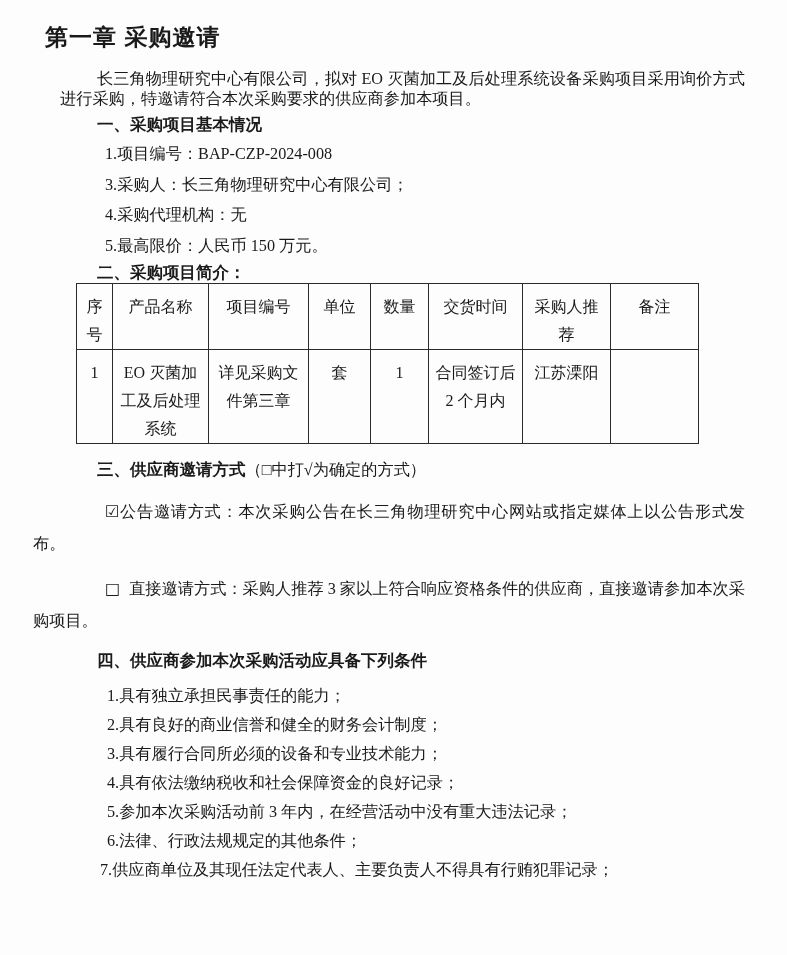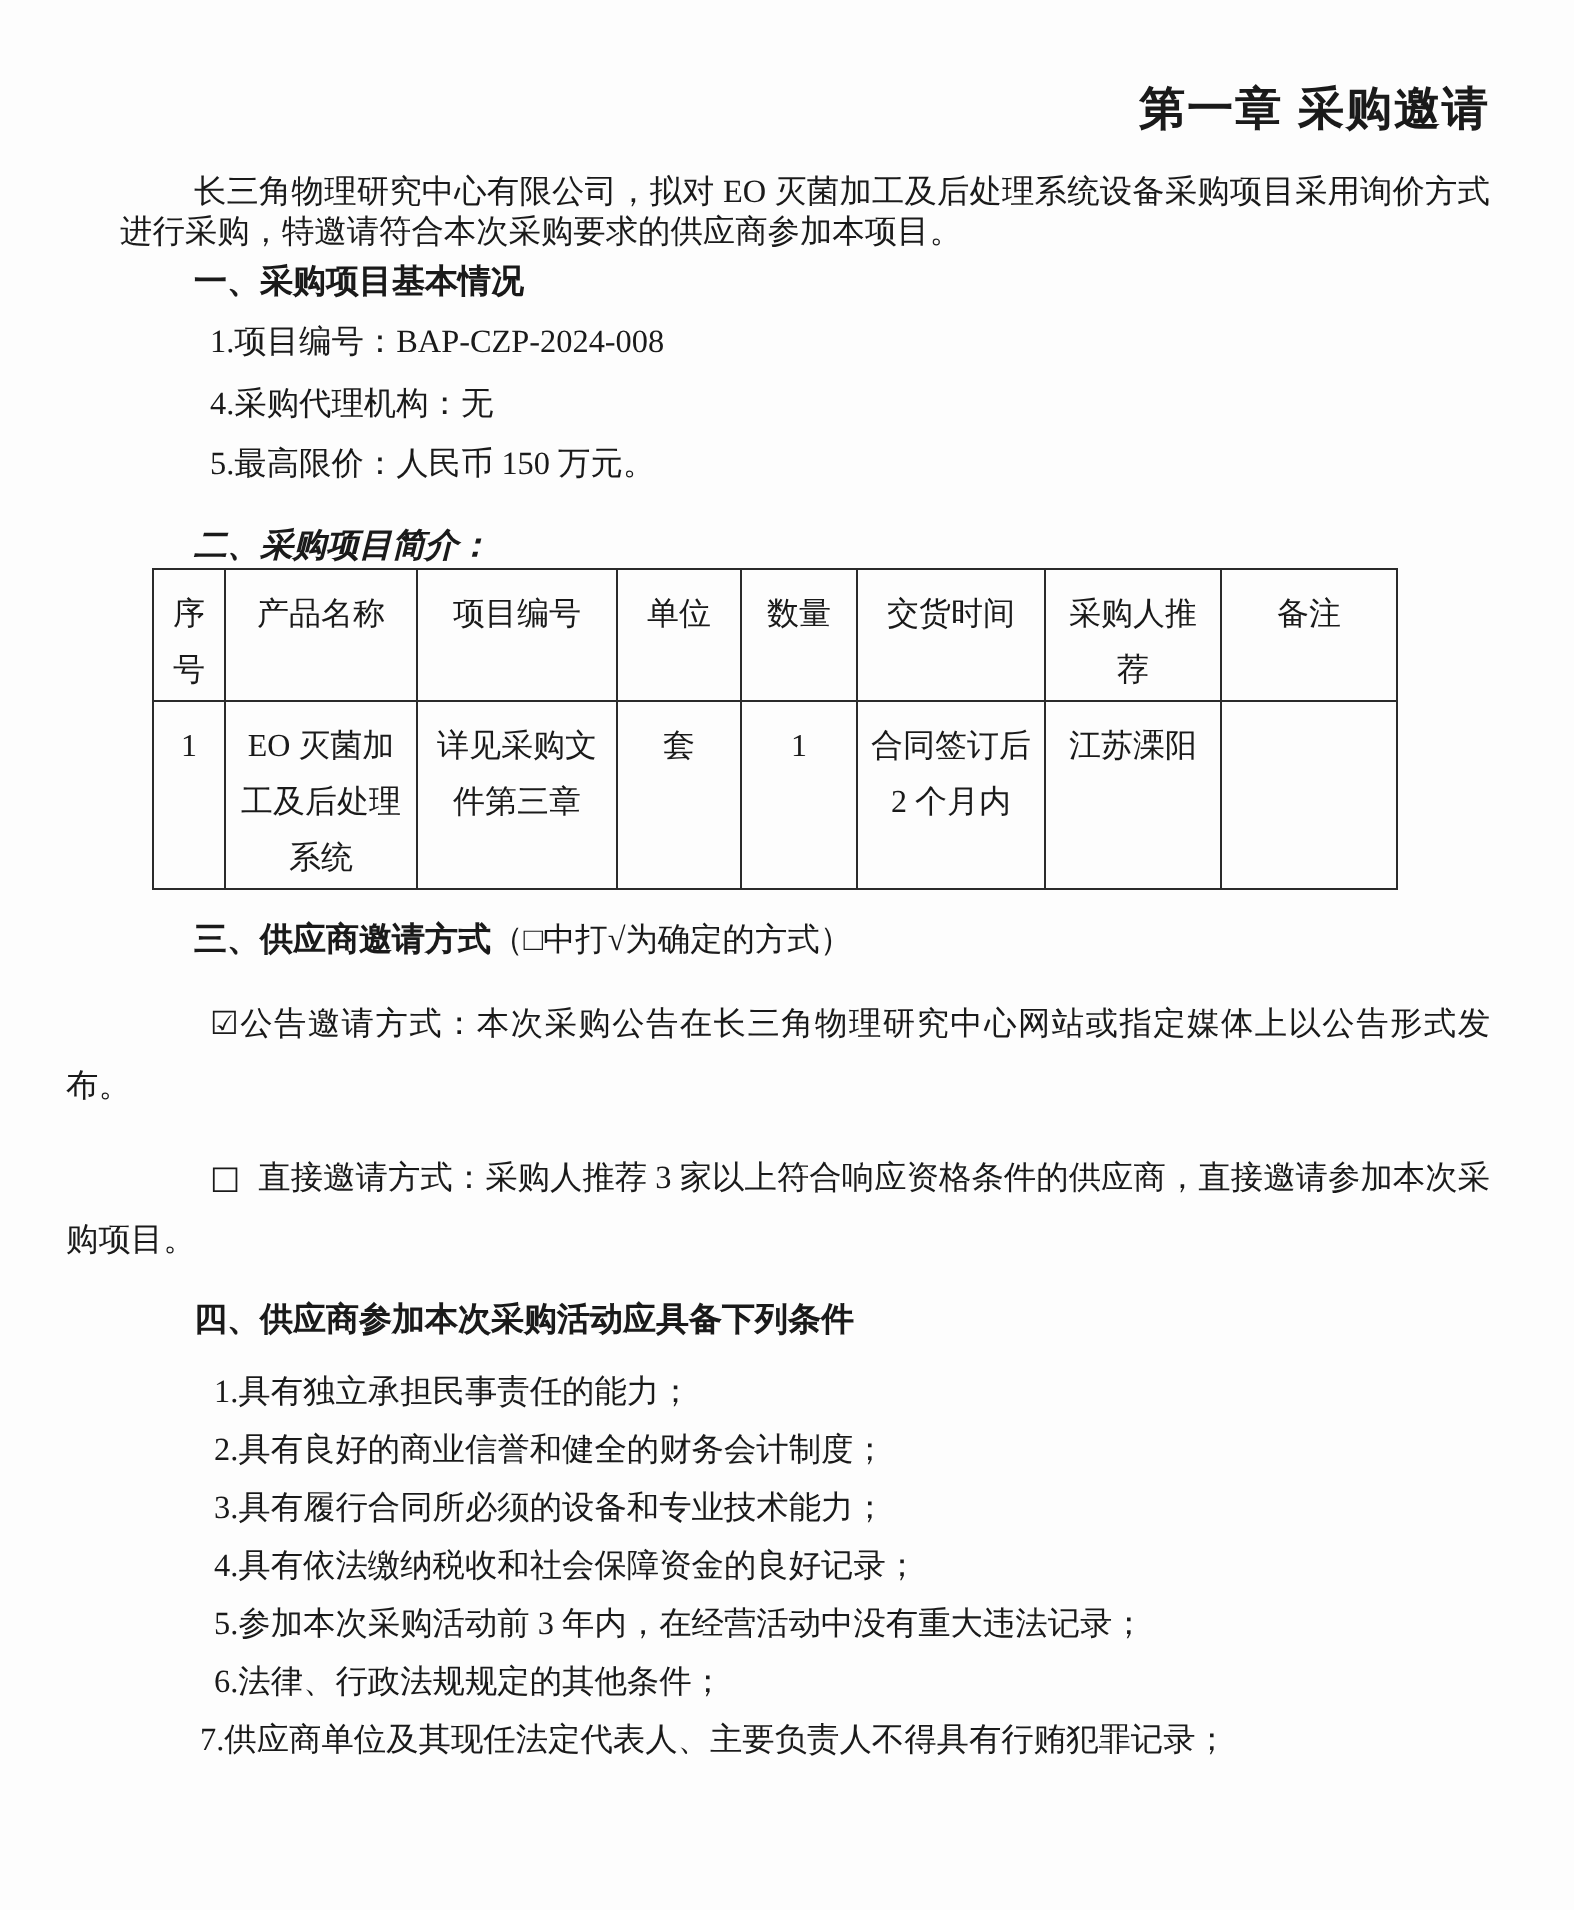--- a/index.html
+++ b/index.html
@@ -8,43 +8,43 @@
     width: 787px;
     height: 955px;
     background: #fdfdfd;
     color: #1a1a1a;
     font-family: "Liberation Serif", "DejaVu Serif", serif;
     font-size: 16.2px;
     padding: 0 42px 0 45px;
     overflow: hidden;
   }
   .chapter-title {
-    margin-top: 39px;
+    margin-top: 22px;
     font-family: "Liberation Sans", "DejaVu Sans", sans-serif;
     font-size: 23px;
     font-weight: 700;
     line-height: 31px;
-    text-align: right;
+    text-align: left;
     letter-spacing: 1px;
   }
   .intro {
     margin-top: 16px;
     margin-left: 15px;
     line-height: 20px;
     text-indent: 37px;
     text-align: justify;
   }
   .sec-heading {
     font-family: "Liberation Sans", "DejaVu Sans", sans-serif;
     font-size: 16.5px;
     font-weight: 700;
     padding-left: 52px;
     line-height: 30px;
   }
-  .h2 { margin-top: 14px; line-height: 22px; font-style: italic; }
+  .h2 { line-height: 22px; }
   .h3 { margin-top: 10px; }
   .h4 { margin-top: 8px; }
   .h3 .note {
     font-family: "Liberation Serif", "DejaVu Serif", serif;
     font-weight: 400;
     font-size: 16.2px;
   }
   ul { list-style: none; }
   .info-list li {
     line-height: 30.6px;
@@ -94,20 +94,21 @@
 <div>
 
   <h1 class="chapter-title">第一章 采购邀请</h1>
 
   <p class="intro">长三角物理研究中心有限公司，拟对 EO 灭菌加工及后处理系统设备采购项目采用询价方式进行采购，特邀请符合本次采购要求的供应商参加本项目。</p>
 
   <h2 class="sec-heading h1">一、采购项目基本情况</h2>
 
   <ul class="info-list">
     <li>1.项目编号：BAP-CZP-2024-008</li>
+    <li>3.采购人：长三角物理研究中心有限公司；</li>
     <li>4.采购代理机构：无</li>
     <li>5.最高限价：人民币 150 万元。</li>
   </ul>
 
   <h2 class="sec-heading h2">二、采购项目简介：</h2>
 
   <table class="products-table">
     <colgroup>
       <col style="width:36px">
         <col style="width:96px">

